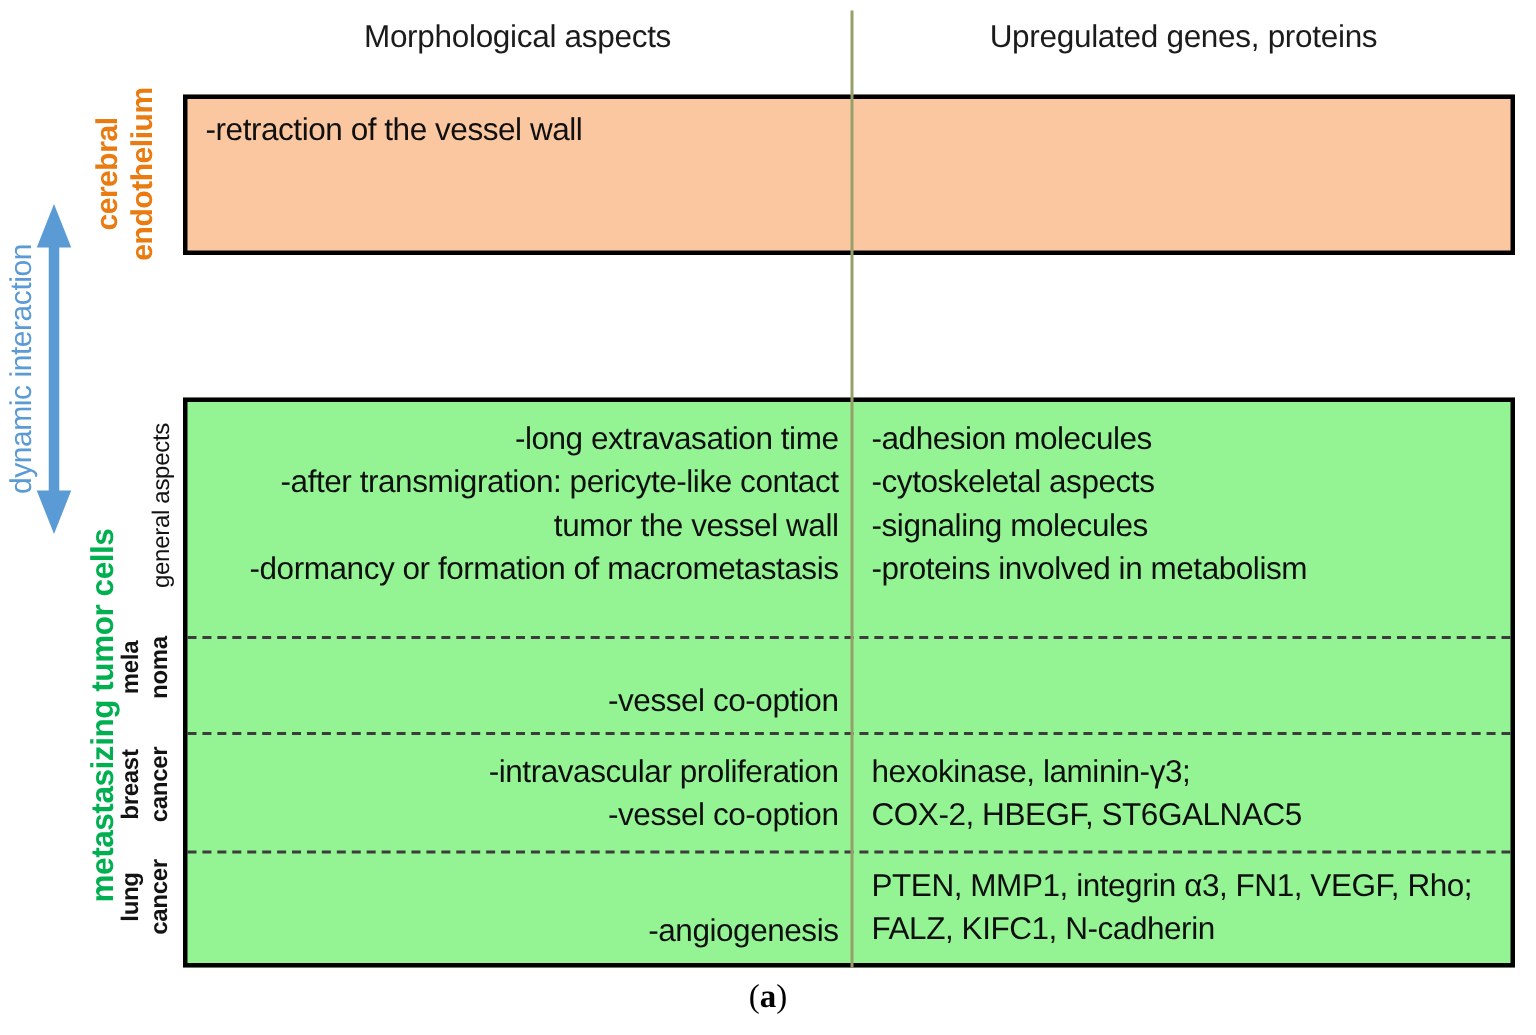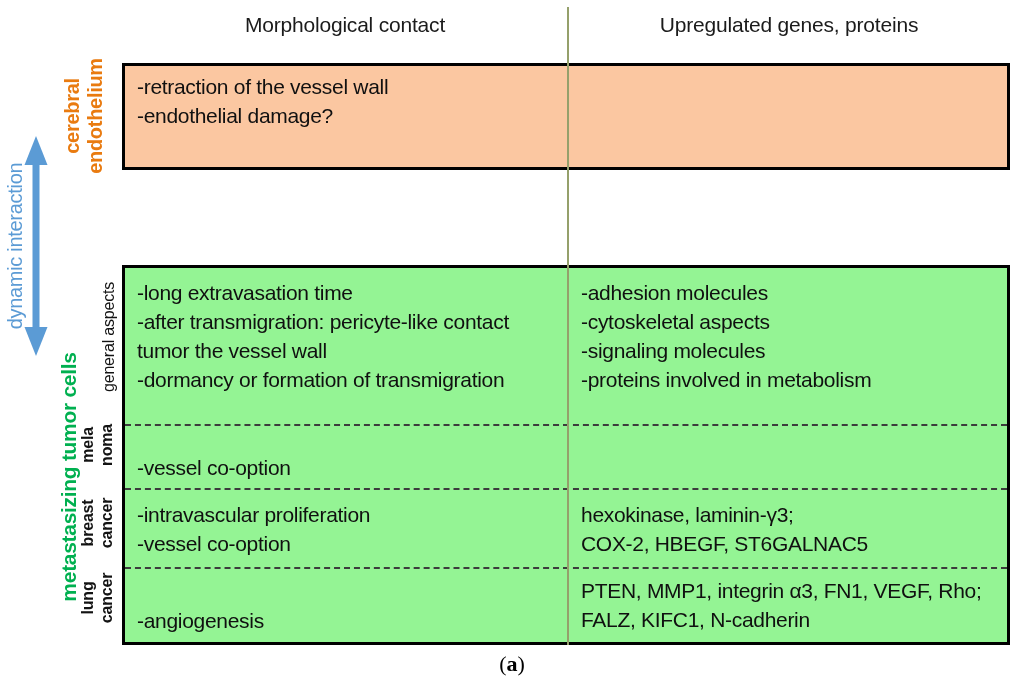--- a/index.html
+++ b/index.html
@@ -15,21 +15,21 @@
   .divider{position:absolute;left:567px;top:7px;width:2px;height:638px;background:var(--divider_olive,#95A06B);z-index:6;}
   
   .box{position:absolute;left:122px;width:888px;border:3px solid #000;box-sizing:border-box;}
   #endo-box{top:63px;height:107px;background:var(--endothelium_fill,#FBC7A1);}
   #tumor-box{top:265px;height:380px;background:var(--tumor_fill,#94F494);}
   .line{font-size:21px;line-height:29px;letter-spacing:-0.3px;white-space:nowrap;color:#101010;}
   #endo-box .cell{padding:6px 8px 0 12px;}
   
   .t-row{position:absolute;left:0;right:0;}
   .t-row .cell{position:absolute;top:0;bottom:0;display:flex;flex-direction:column;box-sizing:border-box;}
-  .cell.morph{left:0;width:442px;padding:0 8px 0 12px;}
+  .cell.morph{left:0;width:442px;padding:0 8px 0 12px;align-items:flex-end;}
   .cell.genes{left:444px;right:0;padding:0 4px 0 12px;}
   .v-top{justify-content:flex-start;padding-top:10px !important;}
   .v-top.morph{padding-left:12px !important;padding-top:10px !important;}
   .v-center{justify-content:center;}
   .v-bottom{justify-content:flex-end;padding-bottom:7px !important;}
   .dash{position:absolute;left:0;right:0;height:0;border-top:2px dashed #3c3c3c;}
   
   .rot{position:absolute;transform:translate(-50%,-50%) rotate(-90deg);white-space:nowrap;text-align:center;}
   #interaction-label{left:15px;top:246px;font-size:20px;letter-spacing:-0.3px;color:var(--interaction_blue,#5B9BD5);}
   #endothelium-label{left:84px;top:116px;font-size:20px;line-height:23px;font-weight:bold;letter-spacing:-0.3px;color:var(--endothelium_label,#E97B10);}
@@ -45,21 +45,21 @@
   
   #caption{position:absolute;left:0;right:0;top:651px;text-align:center;
     font-family:"Liberation Serif",serif;font-size:22px;color:#000;}
   #caption .bold{font-weight:bold;}
 </style>
 </head>
 <body>
 
 <div id="figure">
 
-  <div class="col-header left">Morphological contact</div>
+  <div class="col-header left">Morphological aspects</div>
   <div class="col-header right">Upregulated genes, proteins</div>
 
   <div class="divider"></div>
 
   <svg id="arrow" width="26" height="220" viewBox="0 0 26 220">
     <rect x="9.5" y="26" width="7" height="168" fill="#5B9BD5"></rect>
     <polygon points="13,0 24.5,29 1.5,29" fill="#5B9BD5"></polygon>
     <polygon points="13,220 24.5,191 1.5,191" fill="#5B9BD5"></polygon>
   </svg>
 
@@ -84,32 +84,31 @@
     <span>cancer</span>
   </div>
   <div id="label-lung" class="rot row-label">
     <span>lung</span>
     <span>cancer</span>
   </div>
 
   <div id="endo-box" class="box">
     <div class="cell">
       <div class="line">-retraction of the vessel wall</div>
-      <div class="line">-endothelial damage?</div>
     </div>
   </div>
 
   <div id="tumor-box" class="box">
 
     <div class="t-row" style="top:0;height:157px;">
       <div class="cell morph v-top">
         <div class="line">-long extravasation time</div>
         <div class="line">-after transmigration: pericyte-like contact</div>
         <div class="line">tumor the vessel wall</div>
-        <div class="line">-dormancy or formation of transmigration</div>
+        <div class="line">-dormancy or formation of macrometastasis</div>
       </div>
       <div class="cell genes v-top">
         <div class="line">-adhesion molecules</div>
         <div class="line">-cytoskeletal aspects</div>
         <div class="line">-signaling molecules</div>
         <div class="line">-proteins involved in metabolism</div>
       </div>
     </div>
 
     <div class="dash" style="top:156px;"></div>

